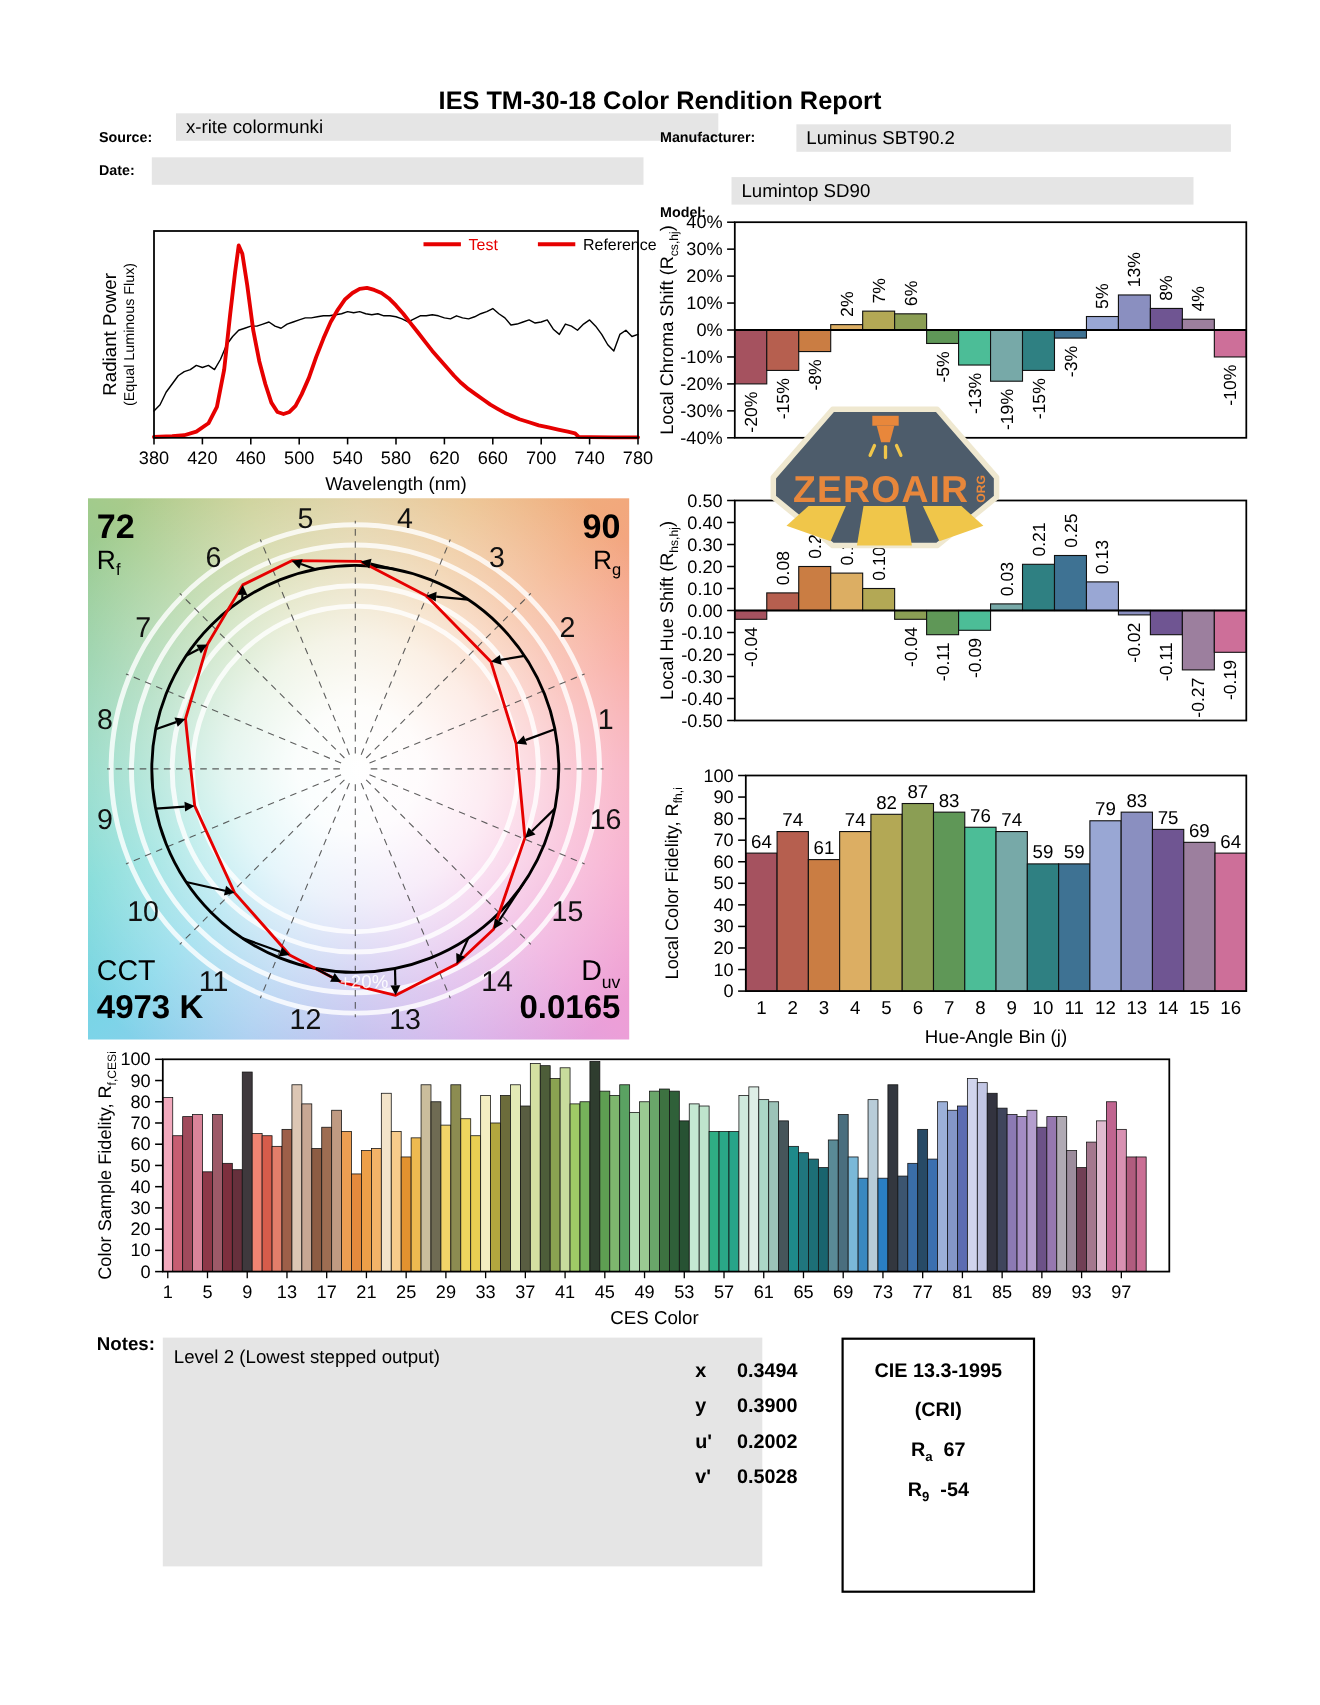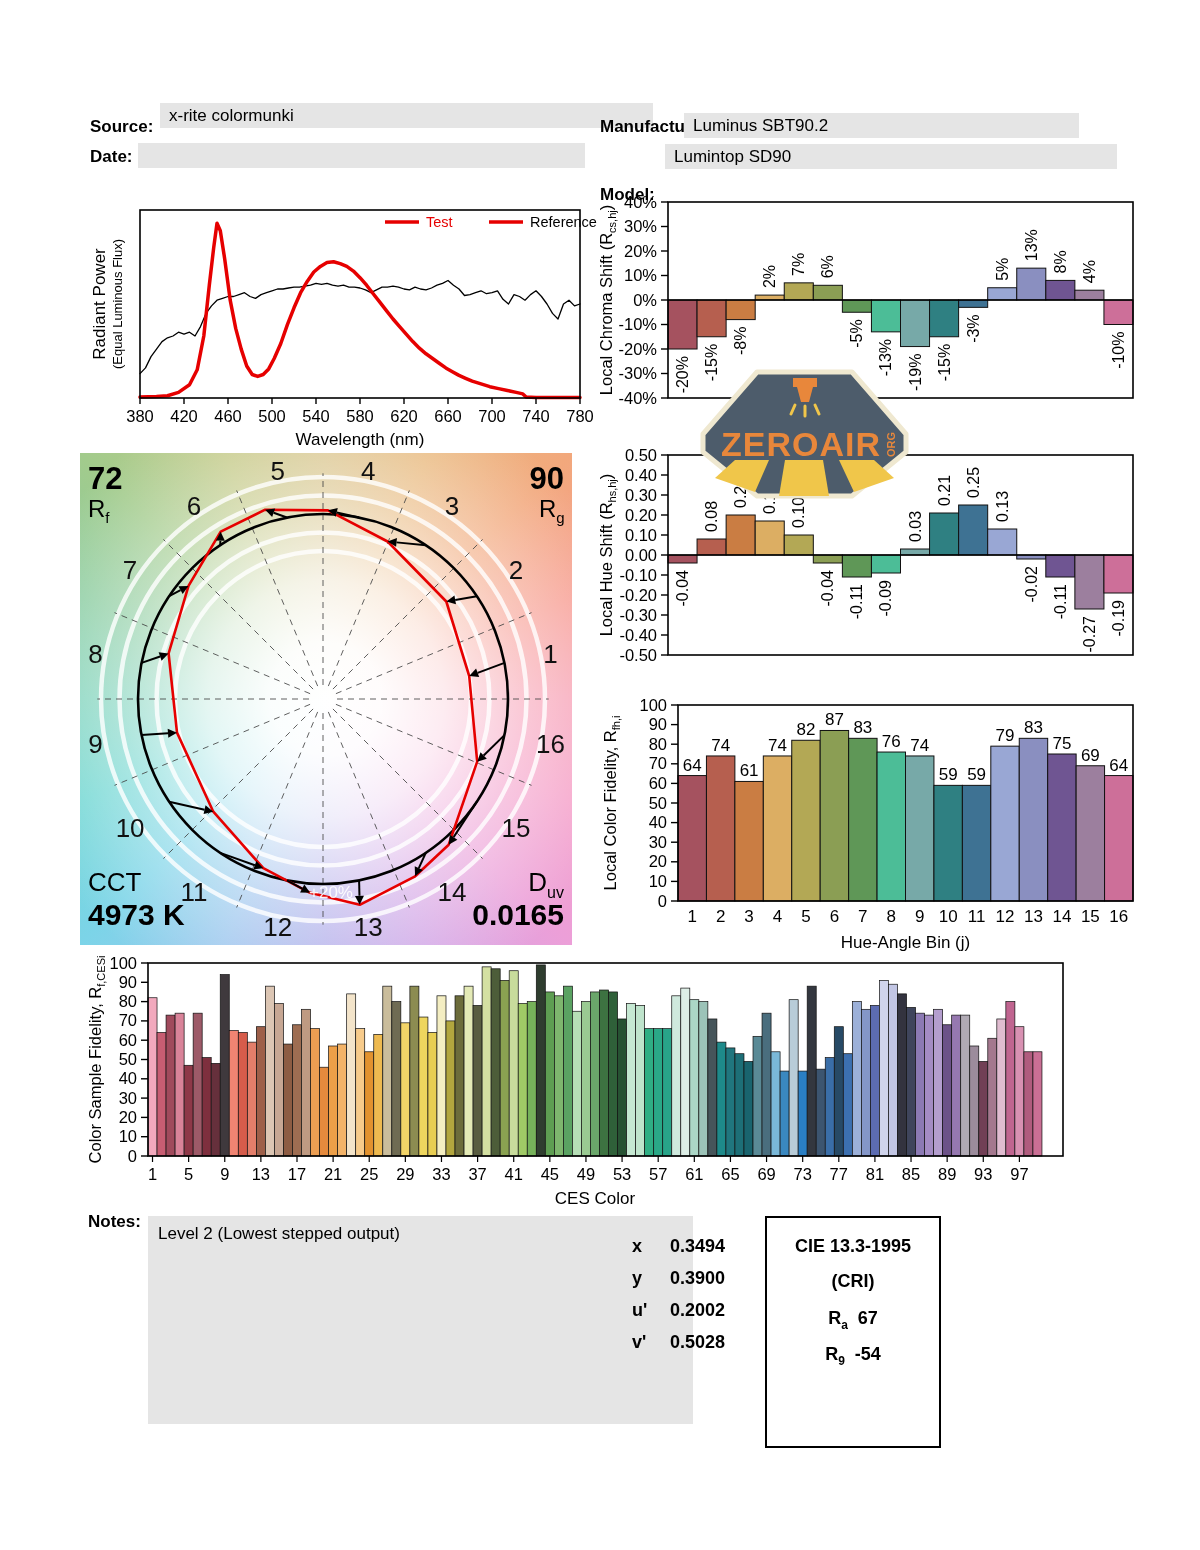--- a/index.html
+++ b/index.html
@@ -1,19 +1,19 @@
 <!DOCTYPE html>
 <html><head>
 <meta charset="utf-8">
 <style>
   html,body{margin:0;padding:0;background:#fff;}
   body{font-family:"Liberation Sans", sans-serif;color:#000;}
   #page{position:relative;width:1200px;height:1550px;background:#fff;overflow:hidden;}
   .title{position:absolute;top:78px;left:0;width:100%;text-align:center;font-size:23px;font-weight:bold;}
-  .mlabel{position:absolute;font-size:17px;font-weight:bold;}
+  .mlabel{position:absolute;font-size:13px;font-weight:bold;}
   .mbox{position:absolute;background:#e5e5e5;height:25px;font-size:17px;line-height:25px;padding-left:9px;box-sizing:border-box;}
   svg{position:absolute;overflow:visible;}
   text{font-family:"Liberation Sans", sans-serif;}
   .vecwrap{position:absolute;left:80px;top:453px;width:492px;height:492px;}
   .vecbg{position:absolute;left:0;top:0;width:100%;height:100%;
     background:
       radial-gradient(circle at 50% 50%, rgba(255,255,255,1) 0%, rgba(255,255,255,.97) 16%, rgba(255,255,255,.8) 34%, rgba(255,255,255,.42) 58%, rgba(255,255,255,0) 92%),
       conic-gradient(from 0deg at 50% 50%,
         #d9c48b 0deg,#e9b97e 22.5deg,#f2a87c 45deg,#f79d92 67.5deg,#f79fb4 90deg,
         #f59fc8 112.5deg,#ec9fd8 135deg,#d2a5e6 157.5deg,#b2aeea 180deg,#9cc6ee 202.5deg,
@@ -33,29 +33,30 @@
   .cribox .l4{margin-top:12px;text-align:center;}
   .cribox sub{font-size:12px;}
   .footer{position:absolute;top:1434px;left:0;width:100%;text-align:center;font-size:17px;font-weight:bold;}
   .wm{position:absolute;left:697px;top:356px;width:215px;height:152px;z-index:5;}
 </style>
 </head>
 <body>
 
 <div id="page">
 
+  <div class="title">IES TM-30-18 Color Rendition Report</div>
 
   <div class="mlabel" style="left:90px;top:117px;">Source:</div>
   <div class="mbox" style="left:160px;top:103px;width:493px;">x-rite colormunki</div>
   <div class="mlabel" style="left:600px;top:117px;">Manufacturer:</div>
-  <div class="mbox" style="left:684px;top:113px;width:395px;">Luminus SBT90.2</div>
+  <div class="mbox" style="left:724px;top:113px;width:395px;">Luminus SBT90.2</div>
   <div class="mlabel" style="left:90px;top:147px;">Date:</div>
   <div class="mbox" style="left:138px;top:143px;width:447px;"></div>
   <div class="mlabel" style="left:600px;top:147px;margin-top:38px;">Model:</div>
-  <div class="mbox" style="left:665px;top:144px;width:452px;">Lumintop SD90</div>
+  <div class="mbox" style="left:665px;top:161px;width:420px;">Lumintop SD90</div>
 
   <svg id="spd" style="left:85px;top:198px;" width="515" height="252">
       <polyline points="55.0,175.6 60.5,169.9 66.0,158.6 71.5,151.1 77.0,143.6 82.5,139.8 88.0,138.0 93.5,134.2 99.0,136.1 104.5,134.2 110.0,138.0 115.5,128.6 121.0,115.4 126.5,107.9 132.0,102.2 137.5,100.4 143.0,98.5 148.5,98.5 154.0,96.6 159.5,94.7 165.0,98.5 170.5,100.4 176.0,96.6 181.5,94.7 187.0,92.8 192.5,91.0 198.0,91.0 203.5,90.0 209.0,89.1 214.5,89.1 220.0,88.1 225.5,87.2 231.0,85.3 236.5,86.3 242.0,85.3 247.5,87.2 253.0,88.1 258.5,87.2 264.0,89.1 269.5,89.1 275.0,90.0 280.5,91.9 286.0,94.7 291.5,91.9 297.0,89.1 302.5,89.1 308.0,88.1 313.5,89.1 319.0,91.0 324.5,91.9 330.0,89.1 335.5,91.0 341.0,91.9 346.5,90.0 352.0,87.2 357.5,85.3 363.0,82.5 368.5,87.2 374.0,91.0 379.5,97.5 385.0,96.6 390.5,94.7 396.0,92.8 401.5,95.7 407.0,94.7 412.5,92.8 418.0,101.3 423.5,106.0 429.0,96.6 434.5,98.5 440.0,102.2 445.5,96.6 451.0,92.8 456.5,98.5 462.0,106.0 467.5,115.4 473.0,121.0 478.5,106.0 484.0,102.2 489.5,107.9 495.0,106.0" fill="none" stroke="#000000" stroke-width="1.3" stroke-linejoin="round" stroke-linecap="round"></polyline>
       <polyline points="55.0,199.1 71.5,198.5 82.5,197.7 93.5,194.4 104.5,186.8 112.2,171.8 118.8,138.0 124.3,87.2 128.7,49.6 132.0,25.2 135.3,32.7 139.7,60.9 145.2,102.2 150.7,130.4 156.2,151.1 161.7,168.0 167.2,176.5 172.7,178.4 178.2,176.5 183.7,170.9 189.2,160.5 195.8,145.5 202.4,126.7 209.0,109.8 215.6,94.7 222.2,83.4 228.8,74.0 235.4,68.4 242.0,64.6 248.6,63.7 255.2,65.6 261.8,68.4 268.4,73.1 275.0,79.7 281.6,87.2 288.2,95.7 294.8,104.1 301.4,112.6 308.0,121.0 314.6,128.6 321.2,136.1 327.8,143.6 334.4,150.2 341.0,155.8 347.6,160.5 354.2,165.2 360.8,169.9 367.4,173.7 374.0,177.4 380.6,180.3 387.2,183.1 396.0,185.9 404.8,188.7 413.6,190.6 422.4,192.5 431.2,194.4 437.8,195.9 441.1,199.1 451.0,199.4 473.0,199.6 495.0,199.6" fill="none" stroke="#e60000" stroke-width="3.5" stroke-linejoin="round" stroke-linecap="round"></polyline>
       <rect x="55" y="12" width="440" height="188" fill="none" stroke="#000" stroke-width="1.6"></rect>
       <line x1="55" y1="200" x2="55" y2="206" stroke="#000" stroke-width="1.4"></line>
       <text x="55" y="224" text-anchor="middle" font-size="16.5">380</text>
       <line x1="99" y1="200" x2="99" y2="206" stroke="#000" stroke-width="1.4"></line>
       <text x="99" y="224" text-anchor="middle" font-size="16.5">420</text>
       <line x1="143" y1="200" x2="143" y2="206" stroke="#000" stroke-width="1.4"></line>

